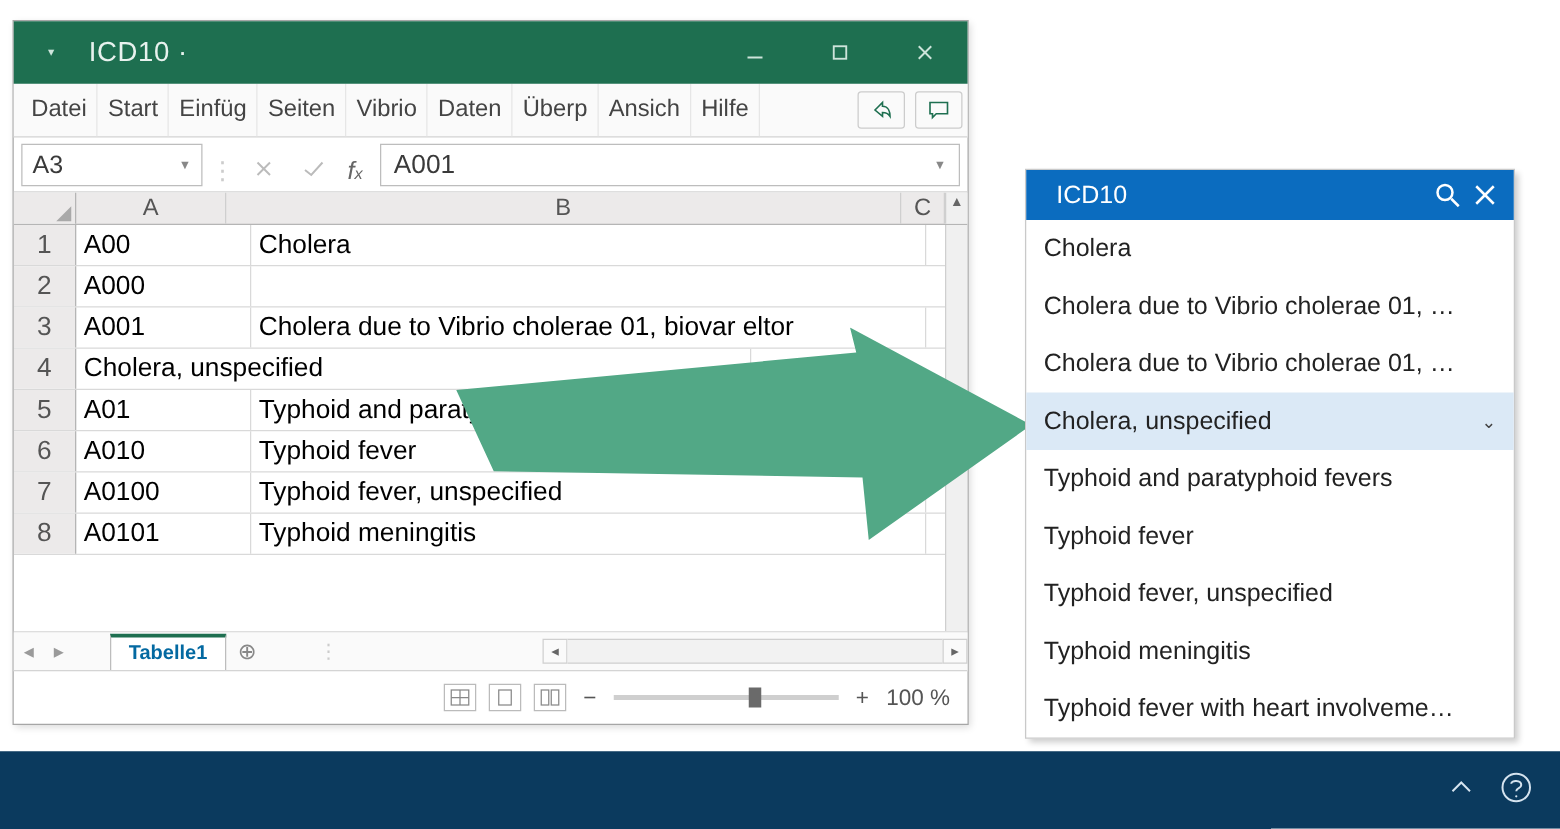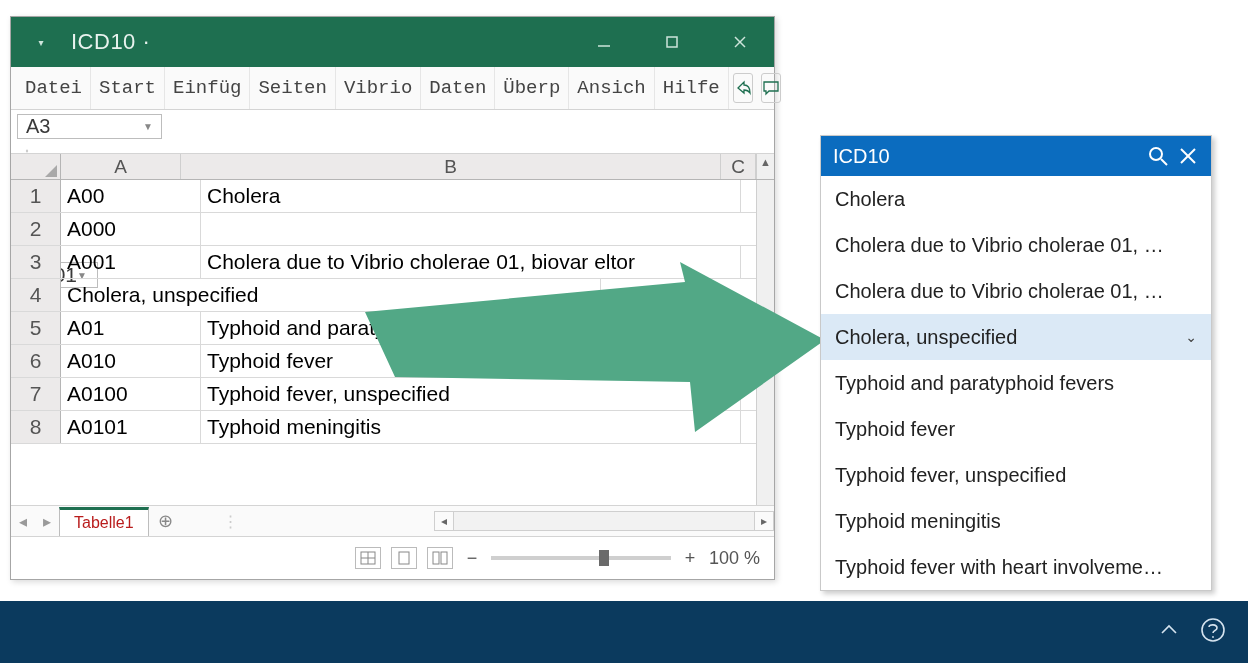--- a/index.html
+++ b/index.html
@@ -31,37 +31,35 @@
   .win-btn { width:68px; display:flex; align-items:center; justify-content:center; color:#cde4da; font-size:18px; }
   .win-btn svg { width:16px; height:16px; }
 
   .ribbon {
     height: 43px;
     background: #fafafa;
     border-bottom: 1px solid #d4d4d4;
     display:flex; align-items:stretch;
     font-size: 19px;
     color: #444;
-    font-family: Liberation Mono, monospace;
   }
   .ribbon .tab { padding: 0 8px; display:flex; align-items:center; border-right:1px solid #e6e6e6; white-space:nowrap; }
   .ribbon .tab:first-child { padding-left:14px; }
   .ribbon .spacer { flex:1; }
   .ribbon .iconbtn { width:38px; display:flex; align-items:center; justify-content:center; border:1px solid #ccc; margin:6px 4px; border-radius:3px; }
   .ribbon svg { width:18px; height:18px; }
 
   .namebox-row {
     height: 44px;
-    display:flex; align-items:flex-start;
+    display:flex; align-items:flex-end;
     border-bottom: 1px solid #d4d4d4;
     font-size: 20px;
     color:#3a3a3a;
     padding: 4px 6px;
     gap:6px;
-    flex-direction:column;
   }
   .namebox {
     width: 145px; height: 34px;
     border:1px solid #bdbdbd;
     display:flex; align-items:center; justify-content:space-between;
     padding: 0 8px;
   }
   .namebox .dd { color:#888; font-size:10px; }
   .fx-sep { width:20px; text-align:center; color:#ccc; font-size:20px; }
   .fx-btn { width:34px; color:#999; text-align:center; }
@@ -106,21 +104,21 @@
   .cellC { flex:1; }
 
   .sheet-tabs {
     height:31px; display:flex; align-items:center;
     border-bottom:1px solid #d4d4d4;
     font-size:16px;
     background:#fafafa;
   }
   .sheet-nav { width:24px; text-align:center; color:#9a9a9a; }
   .sheet-tab { padding:4px 14px; border:1px solid #bdbdbd; border-bottom:none;
-    border-top:3px solid #1e6f50; color:#b91c1c; font-weight:400; background:#fff; }
+    border-top:3px solid #1e6f50; color:#0369a1; font-weight:700; background:#fff;margin-left:29px; }
   .sheet-add { width:34px; color:#888; text-align:center; font-size:18px; }
   .hscroll { margin-left:auto; width:340px; display:flex; align-items:center; }
   .hscroll .arr { width:20px; text-align:center; color:#666; font-size:12px; border:1px solid #cfcfcf; height:20px; line-height:18px; }
   .hscroll .track { flex:1; height:20px; background:#f2f2f2; border-top:1px solid #cfcfcf; border-bottom:1px solid #cfcfcf; }
 
   .statusbar {
     height:42px; display:flex; align-items:center; justify-content:flex-end;
     gap:10px; padding:0 14px; font-size:18px; color:#555;
   }
   .sb-icon { width:26px; height:22px; border:1px solid #bbb; display:flex; align-items:center; justify-content:center; }
@@ -140,21 +138,21 @@
   .icd-panel {
     position:absolute;
     left:820px; top:135px;
     width:392px;
     background:#fff;
     border:1px solid #c9c9c9;
     box-shadow: 3px 3px 5px rgba(0,0,0,0.2);
   }
   .icd-header {
     height:40px; background:#0b6cbf; color:#fff;
-    display:flex; align-items:center; padding:0 8px 0 12px;
+    display:flex; align-items:center; padding:0 8px 0 24px;
     font-size:20px;
   }
   .icd-header .t { flex:1; }
   .icd-header .ico { width:30px; display:flex; align-items:center; justify-content:center; }
   .icd-header svg { width:20px; height:20px; stroke:#fff; }
   .icd-list { }
   .icd-item {
     height:46px; display:flex; align-items:center;
     padding:0 14px; font-size:20px; color:#222;
     white-space:nowrap; overflow:hidden; text-overflow:ellipsis;

